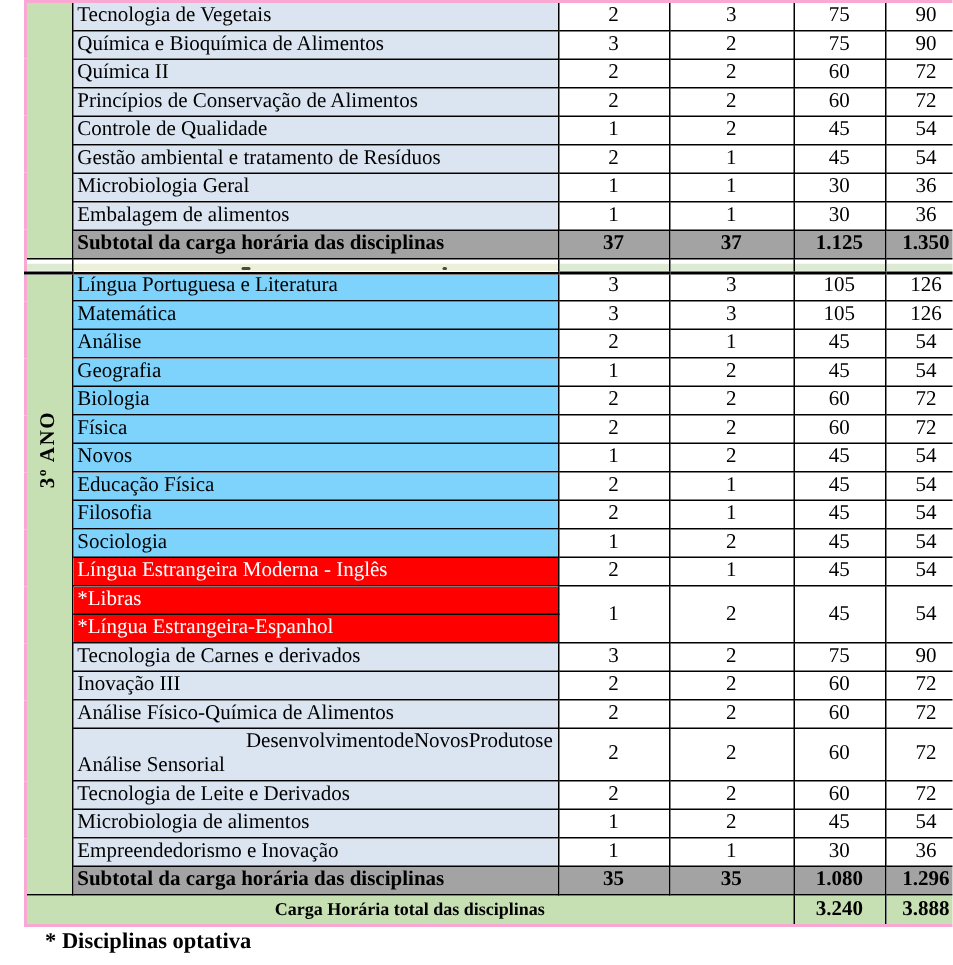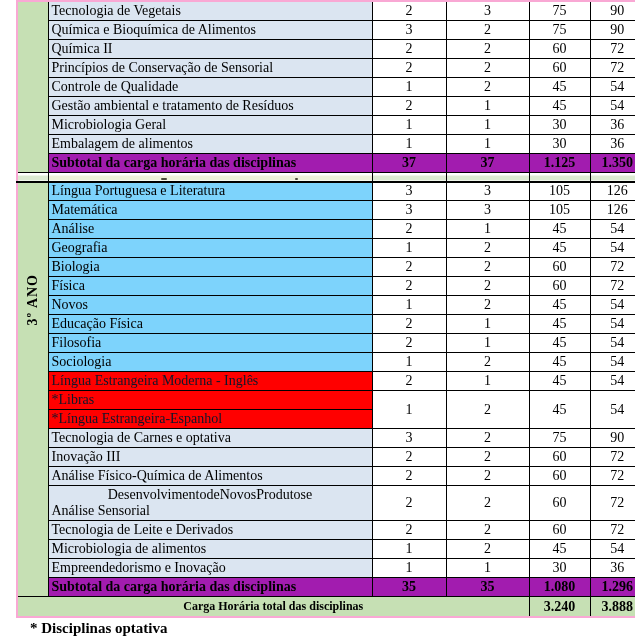--- a/index.html
+++ b/index.html
@@ -10,50 +10,50 @@
              margin-left:16px;margin-top:0;width:548px;
              border:2px solid #f9a8d4;}
   table.curr td{border:1px solid #000;font-size:14px;line-height:1.12;
                 padding:0 3px;overflow:hidden;vertical-align:middle;}
   tr.row{height:19px;}
   tr.tall{height:35px;}
 
   
   td.bg-blue{background:#dbe5f1;}
   td.bg-yellow{background:#7dd3fc;}
-  td.bg-red{background:#ff0000;color:#0f172a;border-top-color:#8e1309;border-bottom-color:#8e1309;}
+  td.bg-red{background:#ff0000;color:#ffffff;border-top-color:#8e1309;border-bottom-color:#8e1309;}
   td.bg-red.first{border-top-color:#000;}
   td.bg-red.last{border-bottom-color:#000;}
   td.bg-green{background:#c6e0b4;}
 
   td.subject{text-align:left;white-space:nowrap;}
   td.subject.wrap{white-space:normal;}
   td.val{text-align:center;background:#fff;}
 
   
   td.yearcell{background:#c6e0b4;text-align:center;vertical-align:middle;padding:0;}
   .year-label{display:inline-block;writing-mode:vertical-rl;transform:rotate(180deg);
               font-weight:bold;font-size:14px;letter-spacing:1px;white-space:nowrap;}
   td.yearcell.sec2{padding-bottom:175px;}
 
   
-  tr.subtotal td{background:#a21caf;font-weight:bold;}
+  tr.subtotal td{background:#a3a3a3;font-weight:bold;}
   tr.grandtotal td{background:#c6e0b4;font-weight:bold;height:19px;}
   tr.grandtotal td.gt-label{text-align:center;font-size:12px;}
 
   
   tr.clipped td{height:8px;padding:0;border-bottom:2px solid #000;
                 background:linear-gradient(to bottom,#ffffff 0 38%,#dcead2 38% 100%);}
   tr.clipped td.cl-subject{background:linear-gradient(to bottom,#ffffff 0 38%,#edf0d9 38% 100%);position:relative;}
   .frag{position:absolute;bottom:1px;width:6px;height:2px;background:#4a4a3a;border-radius:1px;}
   .frag.f1{left:112px;}
   .frag.f2{left:246px;width:3px;}
 
   
-  .jline{display:flex;justify-content:center;}
+  .jline{display:flex;justify-content:flex-end;}
   .jline span{white-space:pre;}
 
   .footnote{margin:2px 0 0 30px;font-weight:bold;font-size:15px;}
 </style>
 </head>
 <body>
 
 <table class="curr">
   <colgroup>
     <col style="width:31px">
@@ -80,21 +80,21 @@
         <td class="val">90</td>
       </tr>
       <tr class="row">
         <td class="subject bg-blue">Química II</td>
         <td class="val">2</td>
         <td class="val">2</td>
         <td class="val">60</td>
         <td class="val">72</td>
       </tr>
       <tr class="row">
-        <td class="subject bg-blue">Princípios de Conservação de Sensorial</td>
+        <td class="subject bg-blue">Princípios de Conservação de Alimentos</td>
         <td class="val">2</td>
         <td class="val">2</td>
         <td class="val">60</td>
         <td class="val">72</td>
       </tr>
       <tr class="row">
         <td class="subject bg-blue">Controle de Qualidade</td>
         <td class="val">1</td>
         <td class="val">2</td>
         <td class="val">45</td>
@@ -221,21 +221,21 @@
         <td class="subject bg-red">*Libras</td>
         <td class="val" rowspan="2">1</td>
         <td class="val" rowspan="2">2</td>
         <td class="val" rowspan="2">45</td>
         <td class="val" rowspan="2">54</td>
       </tr>
       <tr class="row">
         <td class="subject bg-red last">*Língua Estrangeira-Espanhol</td>
       </tr>
       <tr class="row">
-        <td class="subject bg-blue">Tecnologia de Carnes e optativa</td>
+        <td class="subject bg-blue">Tecnologia de Carnes e derivados</td>
         <td class="val">3</td>
         <td class="val">2</td>
         <td class="val">75</td>
         <td class="val">90</td>
       </tr>
       <tr class="row">
         <td class="subject bg-blue">Inovação III</td>
         <td class="val">2</td>
         <td class="val">2</td>
         <td class="val">60</td>

